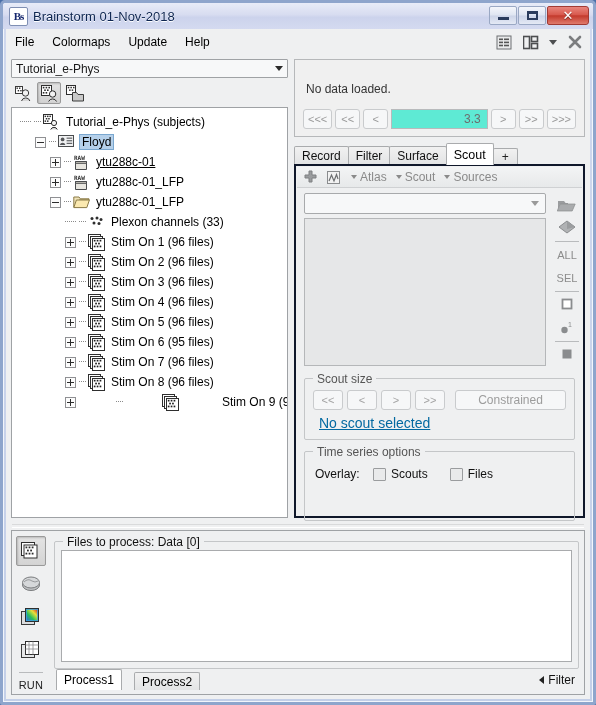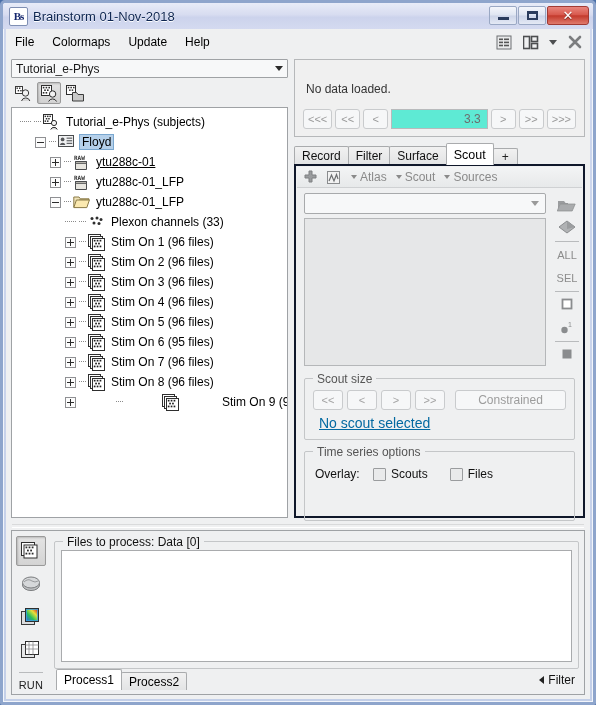--- a/index.html
+++ b/index.html
@@ -270,21 +270,21 @@
   #procmain{position:absolute;left:38px;top:2px;right:3px;bottom:2px;}
   #grp-files{
     position:absolute;left:4px;top:8px;right:2px;height:128px;box-sizing:border-box;
     border:1px solid #c4c6c8;border-radius:2px;
   }
   #grp-files .grp-title{font-size:12px;color:#111;}
   #filesbox{
     position:absolute;left:6px;top:8px;right:6px;bottom:6px;box-sizing:border-box;
     border:1px solid #a9abad;background:#ffffff;
   }
-  #proctabs{position:absolute;left:6px;bottom:2px;height:21px;display:flex;align-items:flex-end;}
+  #proctabs{position:absolute;left:6px;bottom:2px;height:21px;display:flex;align-items:flex-end;gap:13px;}
   .ptab{
     height:18px;box-sizing:border-box;padding:0 7px;
     border:1px solid #a9abad;border-bottom:none;
     background:linear-gradient(180deg,#f1f1f1,#e3e4e5);
     font-size:12px;display:flex;align-items:center;border-radius:2px 2px 0 0;
     margin-right:-1px;
   }
   .ptab.active{height:21px;background:#ffffff;z-index:2;position:relative;}
   #filterbtn{
     position:absolute;right:6px;bottom:5px;display:flex;align-items:center;gap:4px;

